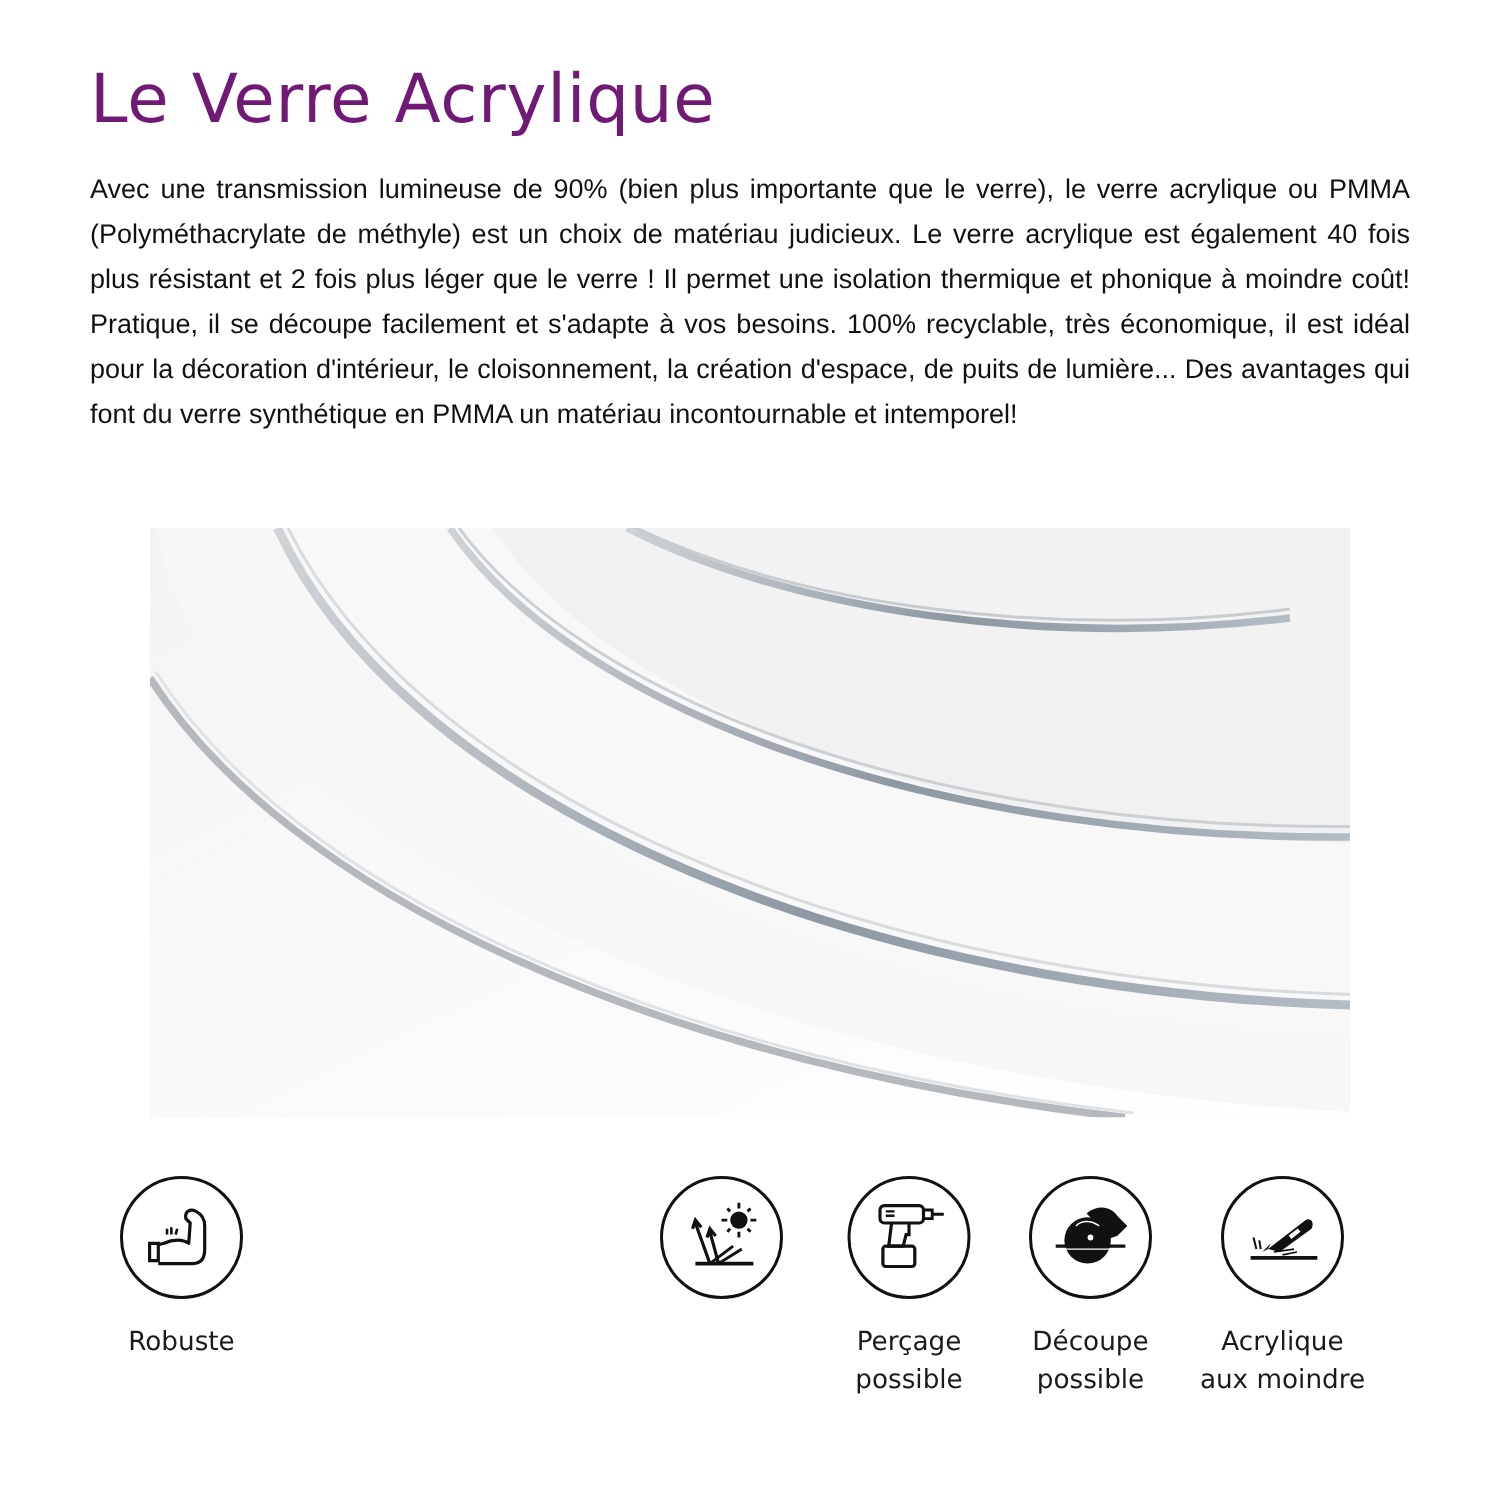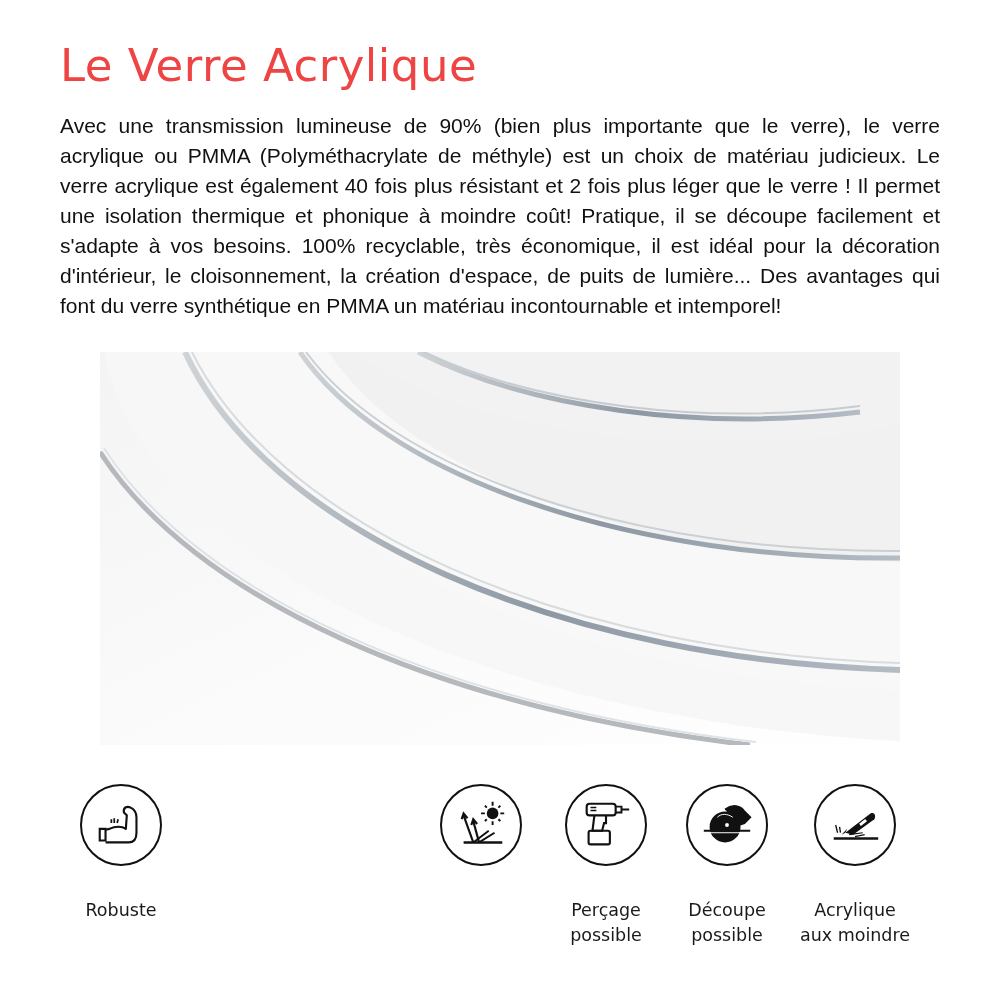--- a/index.html
+++ b/index.html
@@ -1,25 +1,25 @@
 <!DOCTYPE html>
 <html><head>
 <meta charset="utf-8">
 <style>
   html, body { margin: 0; padding: 0; background: #ffffff; }
   body { width: 1000px; height: 1000px; position: relative; overflow: hidden; font-family: "Liberation Sans", sans-serif; color: #111; }
-  .title { position: absolute; left: 60px; top: 38px; margin: 0; font-family: "DejaVu Sans", sans-serif; font-weight: 500; font-size: 45px; letter-spacing: 0.5px; color: #ef4444; line-height: 56px; }
-  .intro { position: absolute; left: 60px; top: 111px; width: 880px; margin: 0; font-family: "Liberation Sans", sans-serif; font-size: 21px; line-height: 30px; text-align: justify; color: #111; }
+  .title { position: absolute; left: 60px; top: 38px; margin: 0; font-family: "DejaVu Sans", sans-serif; font-weight: 500; font-size: 45px; letter-spacing: 0.5px; color: #701a75; line-height: 56px; }
+  .intro { position: absolute; left: 60px; top: 111px; width: 880px; margin: 0; font-family: "Liberation Sans", sans-serif; font-size: 18px; line-height: 30px; text-align: justify; color: #111; }
   .photo { position: absolute; left: 100px; top: 352px; width: 800px; height: 393px; overflow: hidden; background: #fbfbfb; }
   .photo svg { display: block; }
   .features { position: absolute; left: 0; top: 784px; width: 1000px; height: 200px; }
   .feature { position: absolute; top: 0; width: 130px; text-align: center; }
   .feature .circle { width: 82px; height: 82px; margin: 0 auto; border: 2.4px solid #111; border-radius: 50%; box-sizing: border-box; display: flex; align-items: center; justify-content: center; }
   .feature .circle svg { width: 58px; height: 58px; }
-  .feature .label { margin-top: 32px; font-family: "DejaVu Sans", sans-serif; font-size: 17.5px; line-height: 25px; color: #1a1a1a; }
+  .feature .label { margin-top: 17px; font-family: "DejaVu Sans", sans-serif; font-size: 17.5px; line-height: 25px; color: #1a1a1a; }
 </style>
 </head>
 <body>
 
 <h1 class="title">Le Verre Acrylique</h1>
 
 <p class="intro">Avec une transmission lumineuse de 90% (bien plus importante que le verre), le verre acrylique ou PMMA (Polyméthacrylate de méthyle) est un choix de matériau judicieux. Le verre acrylique est également 40 fois plus résistant et 2 fois plus léger que le verre ! Il permet une isolation thermique et phonique à moindre coût! Pratique, il se découpe facilement et s'adapte à vos besoins. 100% recyclable, très économique, il est idéal pour la décoration d'intérieur, le cloisonnement, la création d'espace, de puits de lumière... Des avantages qui font du verre synthétique en PMMA un matériau incontournable et intemporel!</p>
 
 <div class="photo">
   <svg width="800" height="393" viewBox="0 0 800 393" xmlns="http://www.w3.org/2000/svg">

